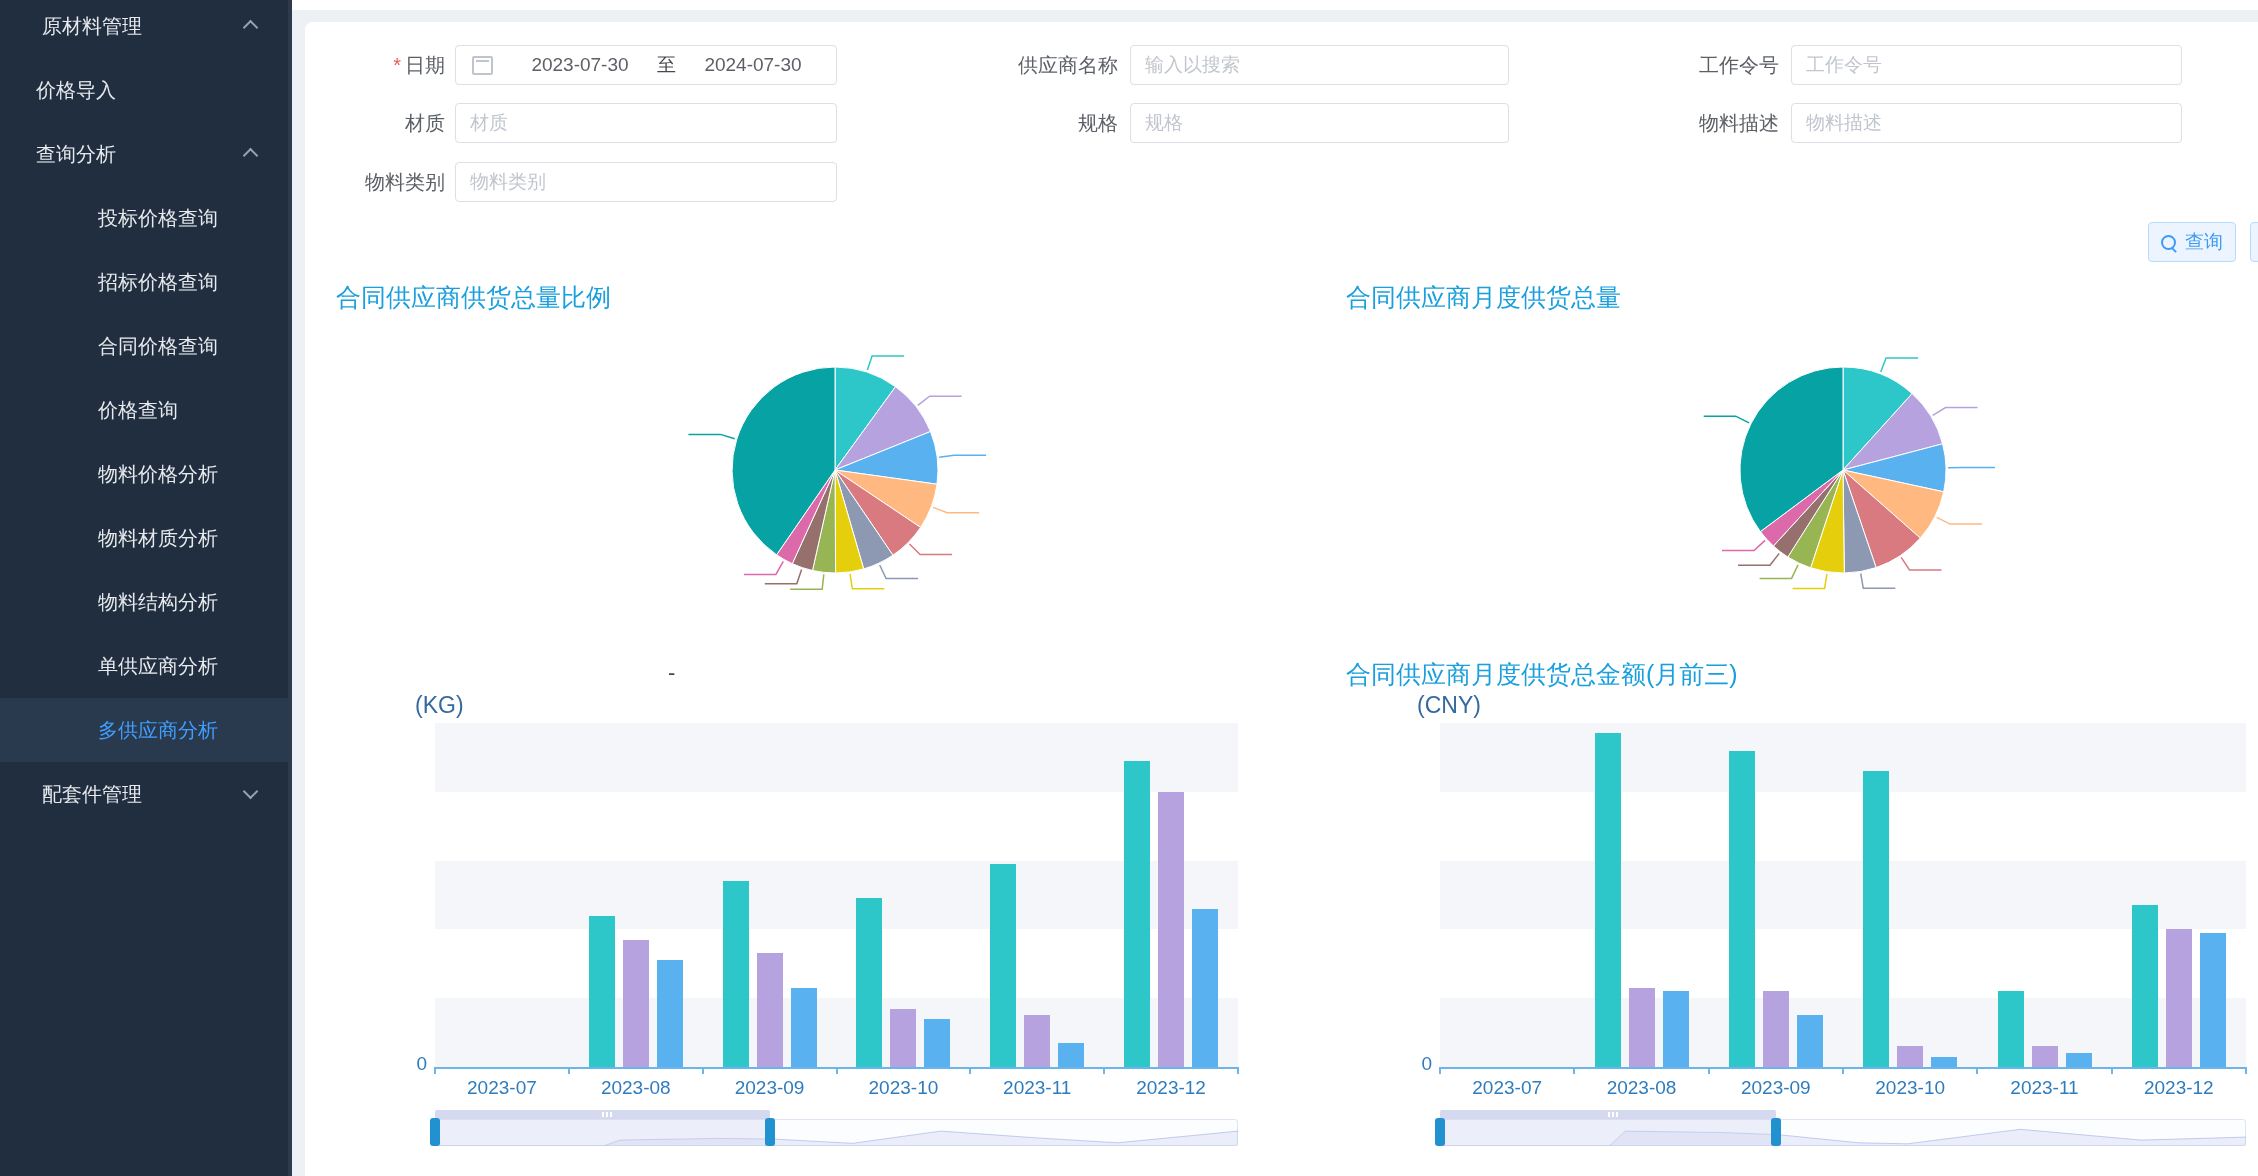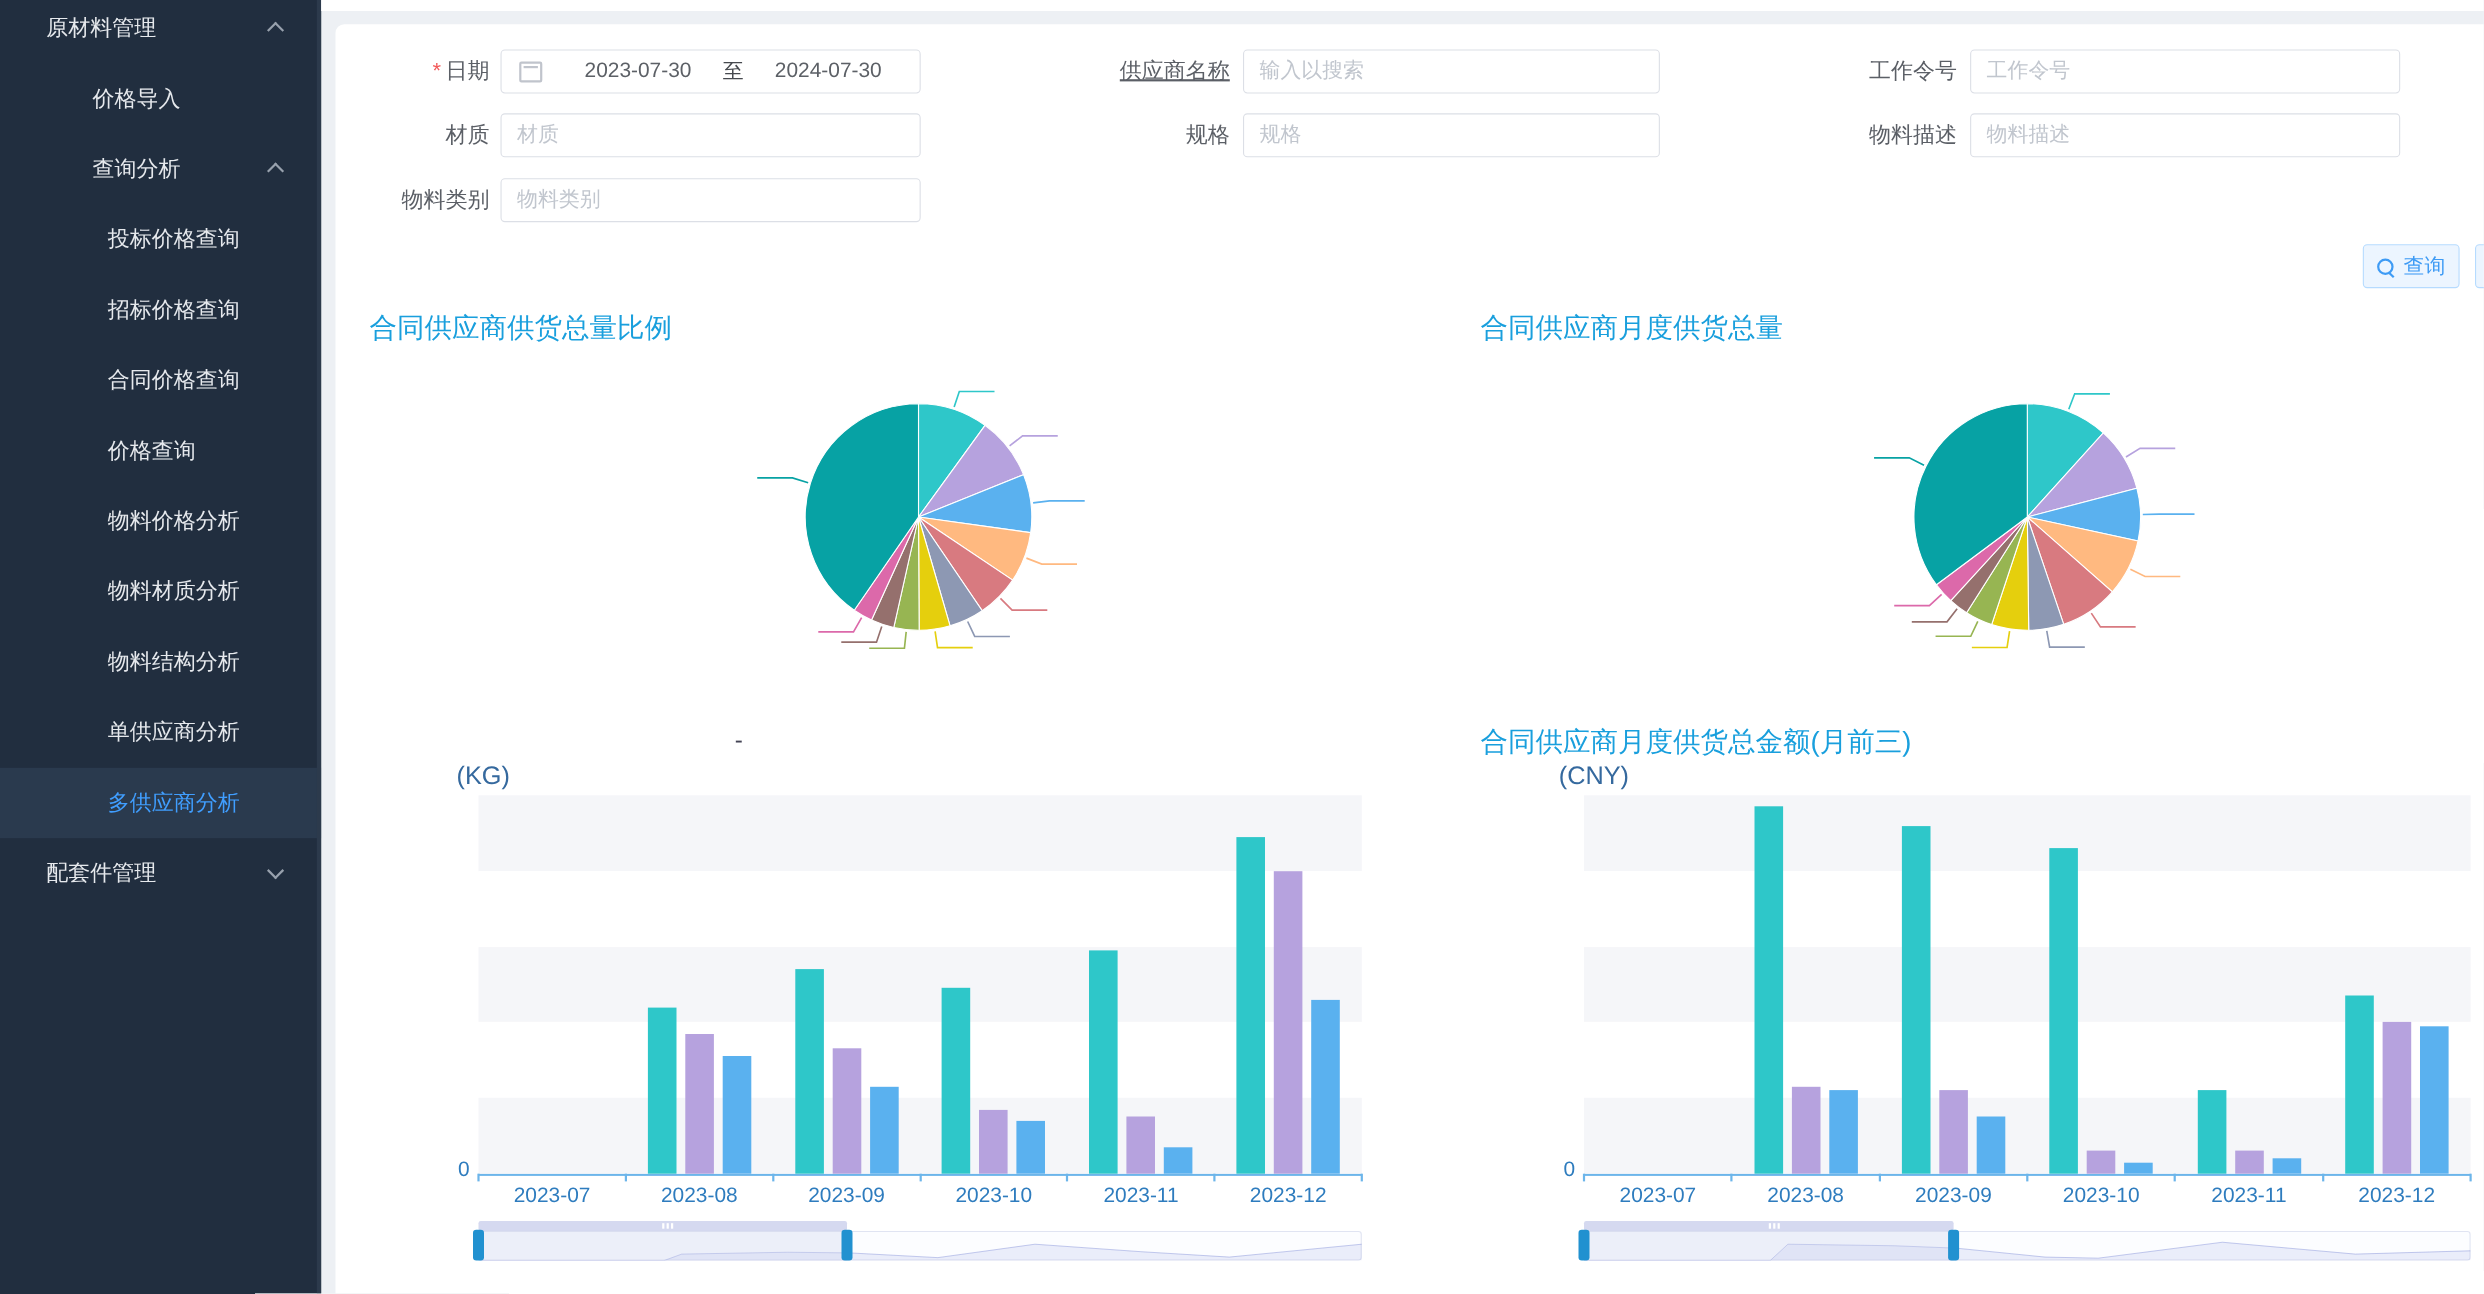--- a/index.html
+++ b/index.html
@@ -5,21 +5,21 @@
   html,body{margin:0;padding:0;width:2258px;height:1176px;overflow:hidden;
     font-family:"Liberation Sans","DejaVu Sans",sans-serif;background:#edf0f4;}
   .app{position:relative;width:2258px;height:1176px;}
 
   
   .sidebar{position:absolute;left:0;top:0;width:292px;height:1176px;background:#212e3f;overflow:hidden;}
   .sidebar .scrollstrip{position:absolute;right:0;top:0;width:4px;height:1176px;background:#2c3a4c;}
   .menu{position:absolute;left:0;top:-6px;width:100%;}
   .mi{position:relative;height:64px;line-height:64px;color:#e6e9ed;font-size:20px;cursor:pointer;white-space:nowrap;}
   .mi.l1{padding-left:42px;}
-  .mi.l2{padding-left:84px;}
+  .mi.l2{padding-left:36px;}
   .mi.l3{padding-left:98px;}
   .mi.sel{background:#2a3a4e;color:#409eff;}
   .chev{position:absolute;right:36px;top:28px;width:9px;height:9px;border-left:2px solid #98a1ad;border-bottom:2px solid #98a1ad;}
   .chev.up{transform:rotate(135deg);}
   .chev.down{transform:rotate(-45deg);top:24px;}
 
   
   .topwhite{position:absolute;left:292px;top:0;right:0;height:10px;background:#fff;}
   .card{position:absolute;left:305px;top:22px;right:0;bottom:0;background:#fff;border-radius:8px 0 0 0;}
 
@@ -99,21 +99,21 @@
     <span class="req">*</span><span>日期</span>
   </div>
   <div class="datebox" style="left:455px;top:45px;width:382px;gap:12px;">
     <span class="calicon"></span>
     <span class="dv">2023-07-30</span>
     <span class="sep">至</span>
     <span class="dv">2024-07-30</span>
     <span style="width:10px"></span>
   </div>
 
-  <div class="flabel" style="right:1140px;top:45px;text-decoration:underline;">供应商名称</div>
+  <div class="flabel" style="right:1140px;top:45px;">供应商名称</div>
   <input class="finput" style="left: 1130px; top: 45px; width: 379px;" placeholder="输入以搜索">
 
   <div class="flabel" style="right:479px;top:45px;">工作令号</div>
   <input class="finput" style="left: 1791px; top: 45px; width: 391px;" placeholder="工作令号">
 
   <div class="flabel" style="right:1813px;top:103px;">材质</div>
   <input class="finput" style="left: 455px; top: 103px; width: 382px;" placeholder="材质">
 
   <div class="flabel" style="right:1140px;top:103px;">规格</div>
   <input class="finput" style="left: 1130px; top: 103px; width: 379px;" placeholder="规格">

